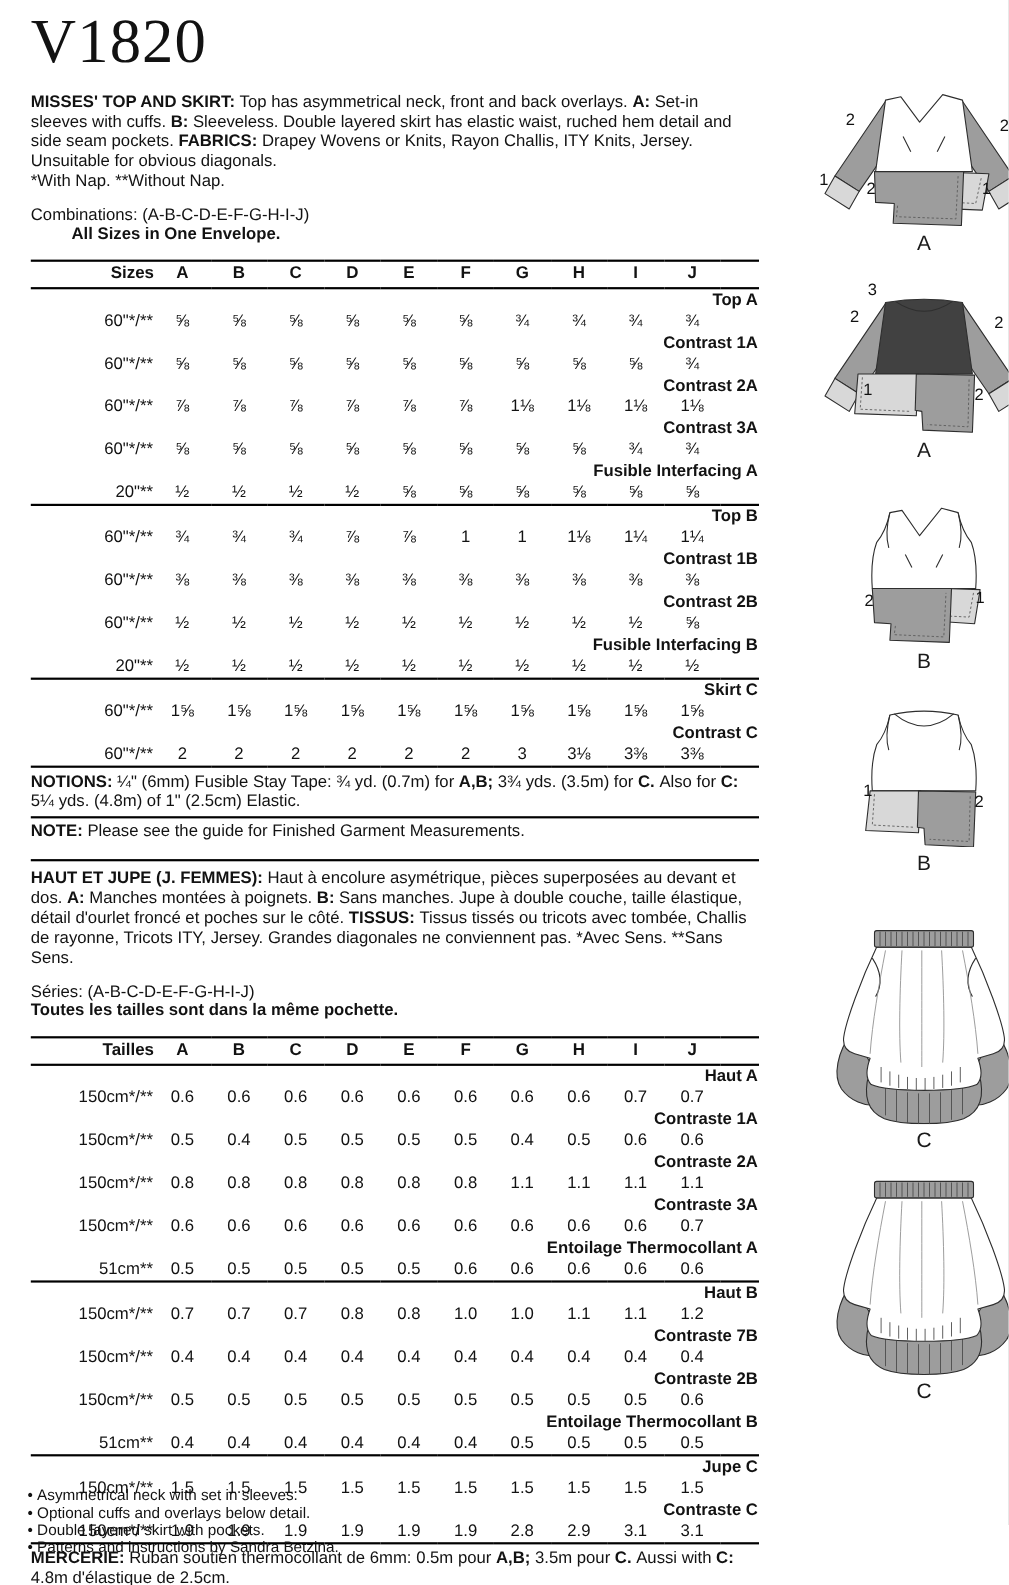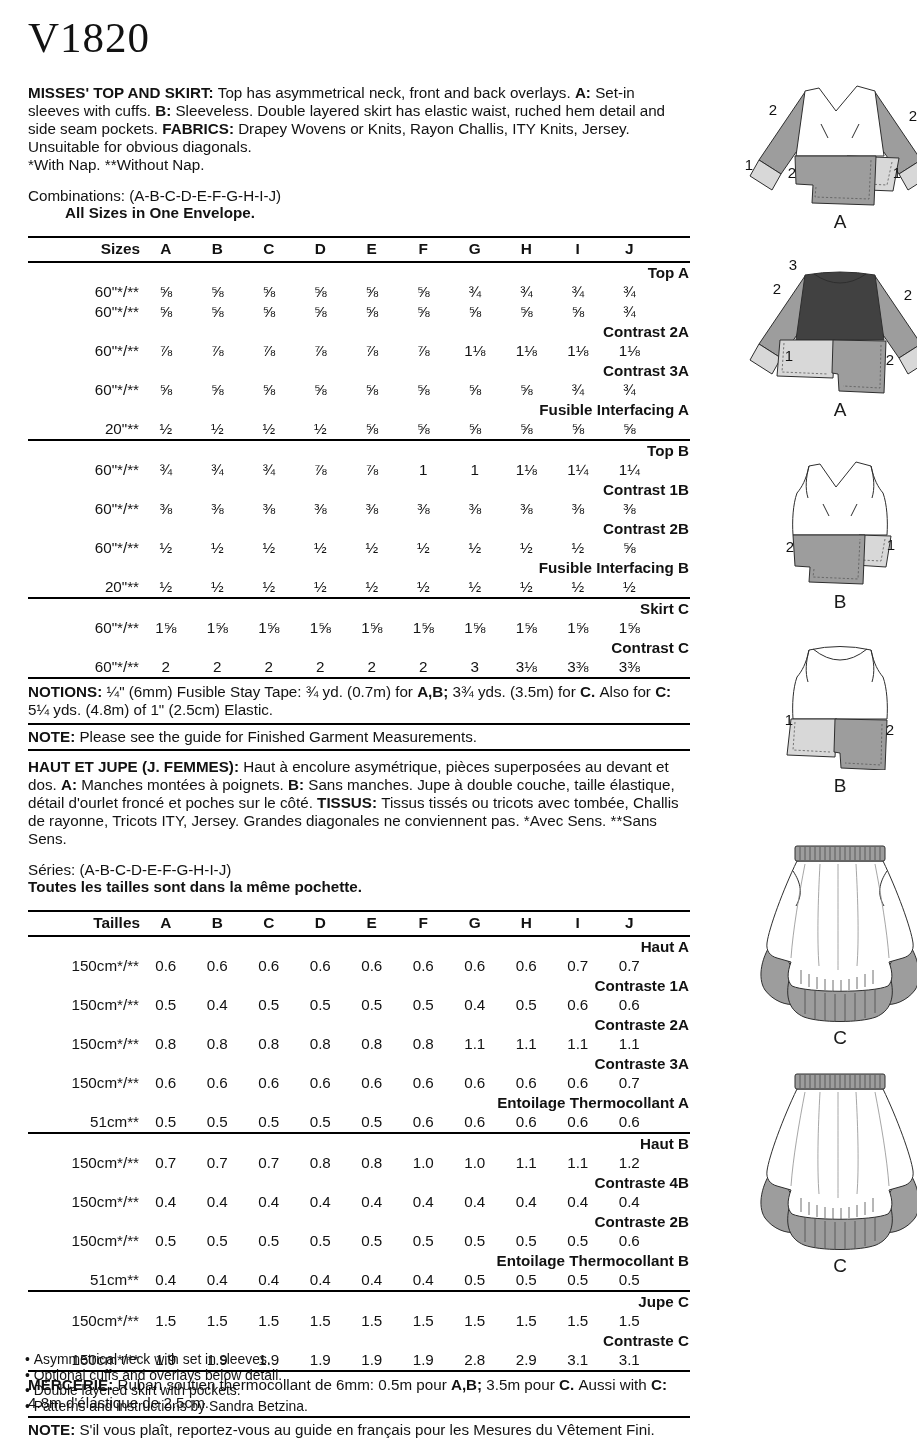--- a/index.html
+++ b/index.html
@@ -5,21 +5,21 @@
   :root{
     --med:#9d9d9d; --light:#d8d8d8; --dark:#414141; --ink:#2e2e2e; --rule:#000;
   }
   html,body{margin:0;padding:0;background:#cfcfcf;}
   .page{
     position:relative;width:917px;height:1441px;background:#ffffff;
     font-family:"Liberation Sans",sans-serif;color:#121212;overflow:hidden;
   }
   .content{position:absolute;left:28px;top:8px;width:662px;}
   .masthead{position:relative;height:64px;}
-  .pattern-number{font-family:"Liberation Serif",serif;font-size:43px;line-height:60px;font-weight:400;letter-spacing:1px;}
+  .pattern-number{font-family:"Liberation Serif",serif;font-size:57px;line-height:60px;font-weight:400;letter-spacing:1px;}
   .difficulty{position:absolute;right:8px;bottom:6px;font-size:19.5px;letter-spacing:.3px;}
   .para{font-size:15.2px;line-height:18px;margin:0;}
   .desc{margin-top:12px;}
   .nap-line{margin-top:0;}
   .combos{margin-top:13px;font-size:15.2px;line-height:17px;}
   .combos b{display:block;margin-left:37px;}
   table.yardage{
     border-collapse:collapse;table-layout:fixed;width:662px;margin-top:7px;
     border-top:2.4px solid var(--rule);border-bottom:2.8px solid var(--rule);
     font-size:15.2px;
@@ -27,21 +27,21 @@
   table.yardage th{font-size:15.4px;padding:2px 0 3px;}
   table.yardage .c{text-align:center;}
   table.yardage .l{text-align:right;}
   table.yardage thead tr{border-bottom:2.4px solid var(--rule);}
   table.yardage tbody.sec{border-bottom:2.4px solid var(--rule);}
   table.yardage tbody.sec:last-child{border-bottom:none;}
   .nrow td{font-weight:bold;height:17px;line-height:17px;}
   .vrow td{height:18px;line-height:18px;}
   .rule{border-bottom:2.2px solid var(--rule);padding-bottom:4px;}
   .notions{margin-top:4px;}
-  .note-en{margin-top:3px;padding-bottom:3px;}
+  .note-en{margin-top:3px;padding-bottom:16px;}
   .desc-fr{margin-top:7px;}
   .series{margin-top:13px;font-size:15.2px;line-height:17px;}
   .series b{display:block;}
   .mercerie{margin-top:4px;}
   .note-fr{margin-top:3px;}
   .bullets{position:absolute;left:25px;top:1352px;width:880px;display:flex;}
   .bullets ul{margin:0;padding:0;list-style:none;font-size:13.9px;line-height:15.6px;}
   .bullets ul.en{width:420px;}
   .bullets ul.fr{width:460px;}
   .bullets li::before{content:"\2022\00a0";}
@@ -115,20 +115,23 @@
             <td class="c">⅝</td>
             <td class="c">⅝</td>
             <td class="c">⅝</td>
             <td class="c">⅝</td>
             <td class="c">¾</td>
             <td class="c">¾</td>
             <td class="c">¾</td>
             <td class="c">¾</td>
             <td></td>
           </tr>
+          <tr class="nrow">
+            <td colspan="12" class="l">Contrast 1A</td>
+          </tr>
           <tr class="vrow">
             <td class="l">60"*/**</td>
             <td class="c">⅝</td>
             <td class="c">⅝</td>
             <td class="c">⅝</td>
             <td class="c">⅝</td>
             <td class="c">⅝</td>
             <td class="c">⅝</td>
             <td class="c">⅝</td>
             <td class="c">⅝</td>
@@ -433,21 +436,21 @@
             <td class="c">0.8</td>
             <td class="c">0.8</td>
             <td class="c">1.0</td>
             <td class="c">1.0</td>
             <td class="c">1.1</td>
             <td class="c">1.1</td>
             <td class="c">1.2</td>
             <td></td>
           </tr>
           <tr class="nrow">
-            <td colspan="12" class="l">Contraste 4B</td>
+            <td colspan="12" class="l">Contraste 7B</td>
           </tr>
           <tr class="vrow">
             <td class="l">150cm*/**</td>
             <td class="c">0.4</td>
             <td class="c">0.4</td>
             <td class="c">0.4</td>
             <td class="c">0.4</td>
             <td class="c">0.4</td>
             <td class="c">0.4</td>
             <td class="c">0.4</td>

